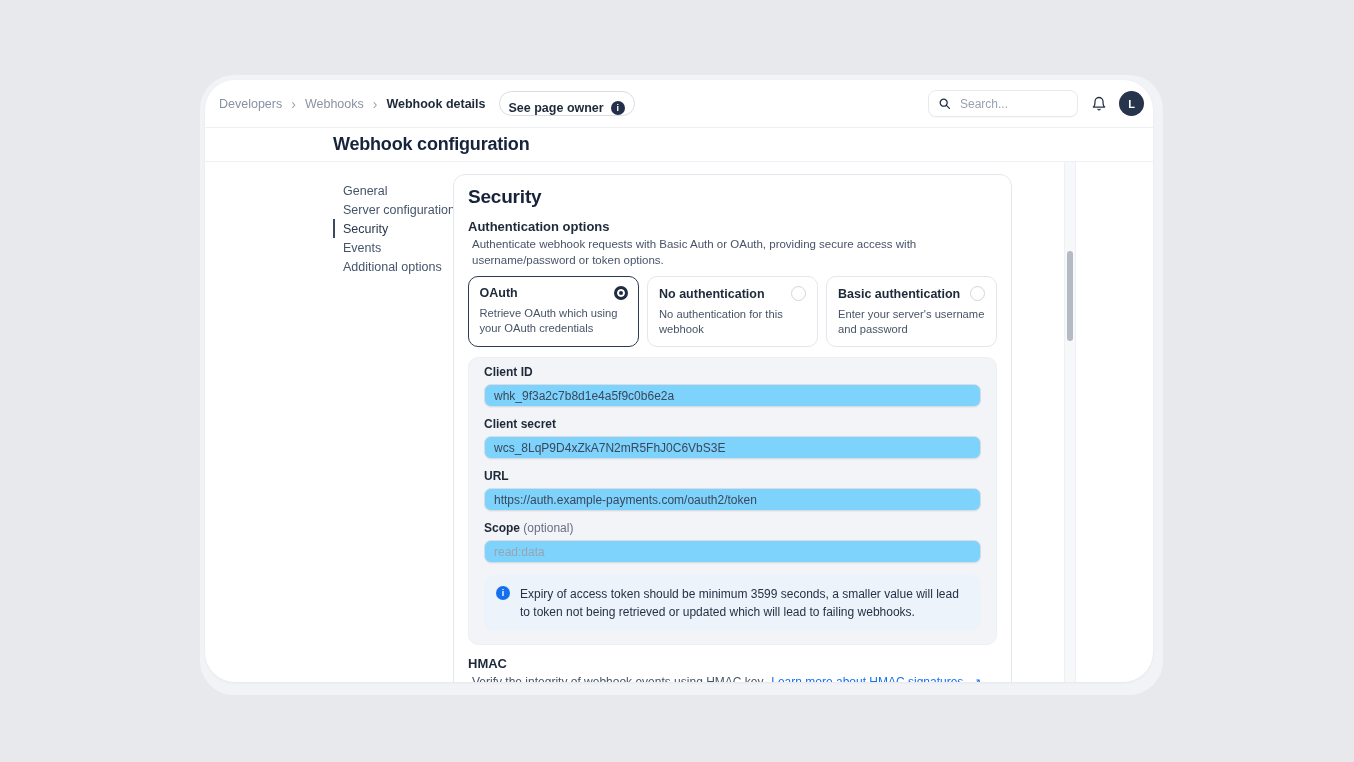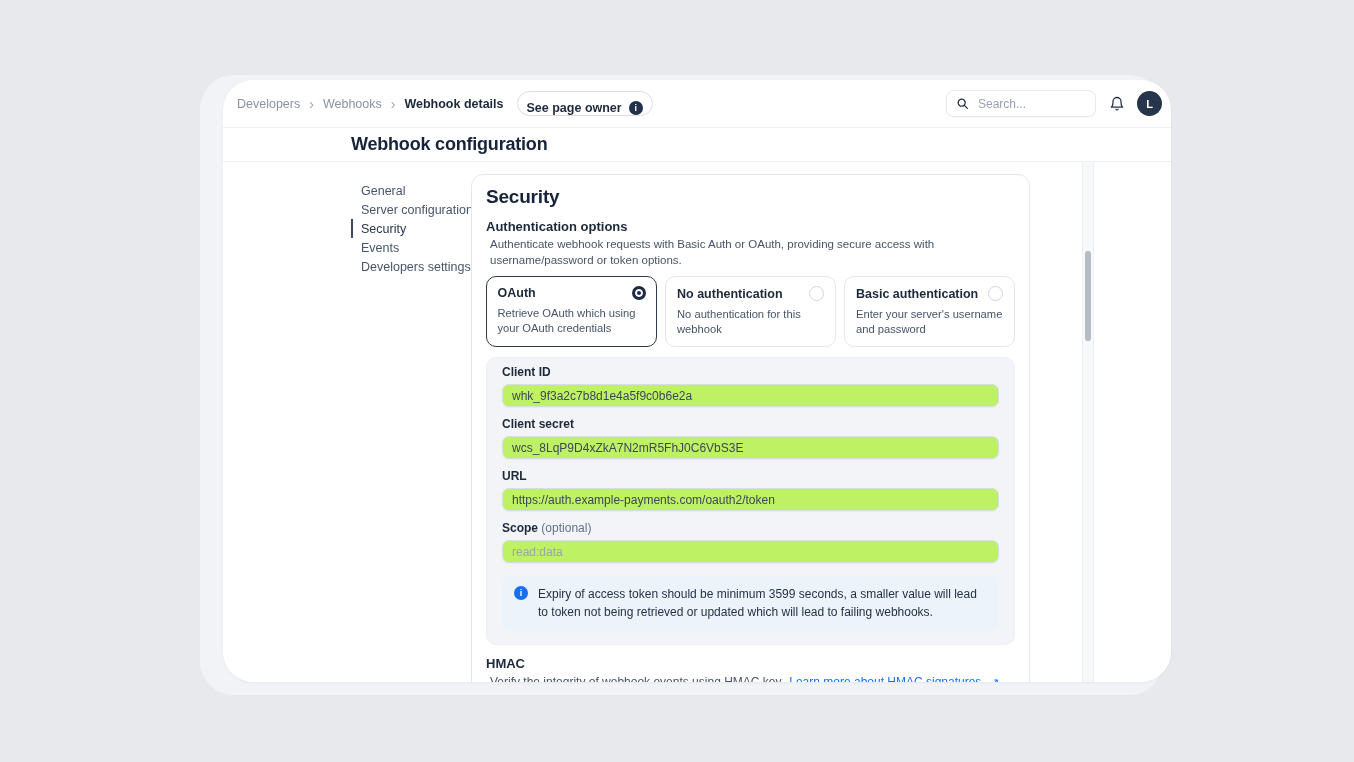--- a/index.html
+++ b/index.html
@@ -7,21 +7,21 @@
     width:1354px;height:762px;position:relative;overflow:hidden;
     background:#e8e9ed;
     font-family:"Liberation Sans",sans-serif;
     color:#1d2939;
   }
   .frame{
     position:absolute;left:200px;top:75px;width:963px;height:620px;
     background:#f2f3f6;border-radius:34px;
   }
   .card{
-    position:absolute;left:23px;top:5px;width:948px;height:602px;
+    position:absolute;left:5px;top:5px;width:948px;height:602px;
     background:#ffffff;border-radius:30px;overflow:hidden;
     box-shadow:0 1px 3px rgba(16,24,40,.05);
   }
   
   .topbar{height:47px;display:flex;align-items:center;padding:0 9px 0 14px;border-bottom:1px solid #eef0f4;}
   .breadcrumbs{display:flex;align-items:center;gap:9px;font-size:12.5px;color:#8a93a3;}
   .crumb{cursor:pointer;white-space:nowrap;}
   .crumb.current{color:#1d2939;font-weight:700;}
   .sep{color:#9aa3b2;font-size:14px;line-height:1;}
   .pill{
@@ -71,21 +71,21 @@
   .opt-desc{margin:6px 0 0;font-size:11.2px;color:#475467;line-height:1.35;}
   .radio{box-sizing:content-box;width:13px;height:13px;border-radius:50%;border:1.5px solid #d0d5dd;background:#fff;flex:none;}
   .radio.checked{width:8px;height:8px;border:3.5px solid #1f2c44;background:#1f2c44;box-shadow:inset 0 0 0 2px #fff;}
   
   .form-box{background:#f3f4f7;border:1px solid #eef0f3;border-radius:10px;padding:7px 15px 13px;}
   .field{margin-bottom:10px;}
   .f-label{display:block;font-size:12px;font-weight:700;color:#1d2939;margin-bottom:5px;}
   .f-suffix{color:#667085;font-weight:400;}
   .f-input{
     display:block;width:100%;box-sizing:border-box;height:23px;border:1px solid #d9dde3;border-radius:7px;
-    background:#bef264;padding:0 9px;font-size:12px;color:#3b475c;font-family:inherit;outline:none;
+    background:#7dd3fc;padding:0 9px;font-size:12px;color:#3b475c;font-family:inherit;outline:none;
     box-shadow:0 1px 1px rgba(16,24,40,.04);
   }
   .f-input::placeholder{color:#9aa3b2;}
   .alert{display:flex;gap:10px;background:#ecf3fb;border-radius:9px;padding:10px 12px;margin-top:12px;}
   .alert-ico{
     width:14px;height:14px;border-radius:50%;background:#1570ef;color:#fff;flex:none;margin-top:1px;
     font-size:9px;font-weight:700;display:flex;align-items:center;justify-content:center;
   }
   .alert p{margin:0;font-size:12px;color:#253246;line-height:1.5;max-width:470px;}
   
@@ -139,21 +139,21 @@
       <h1>Webhook configuration</h1>
     </div>
 
     <div class="content">
 
       <aside class="sidebar">
         <div class="nav-item">General</div>
         <div class="nav-item">Server configuration</div>
         <div class="nav-item active">Security</div>
         <div class="nav-item">Events</div>
-        <div class="nav-item">Developers settings</div>
+        <div class="nav-item">Additional options</div>
       </aside>
 
       <section class="panel">
         <h2>Security</h2>
 
         <div class="sec-label">Authentication options</div>
         <p class="sec-desc">Authenticate webhook requests with Basic Auth or OAuth, providing secure access with username/password or token options.</p>
 
         <div class="options">
           <div class="option selected">

